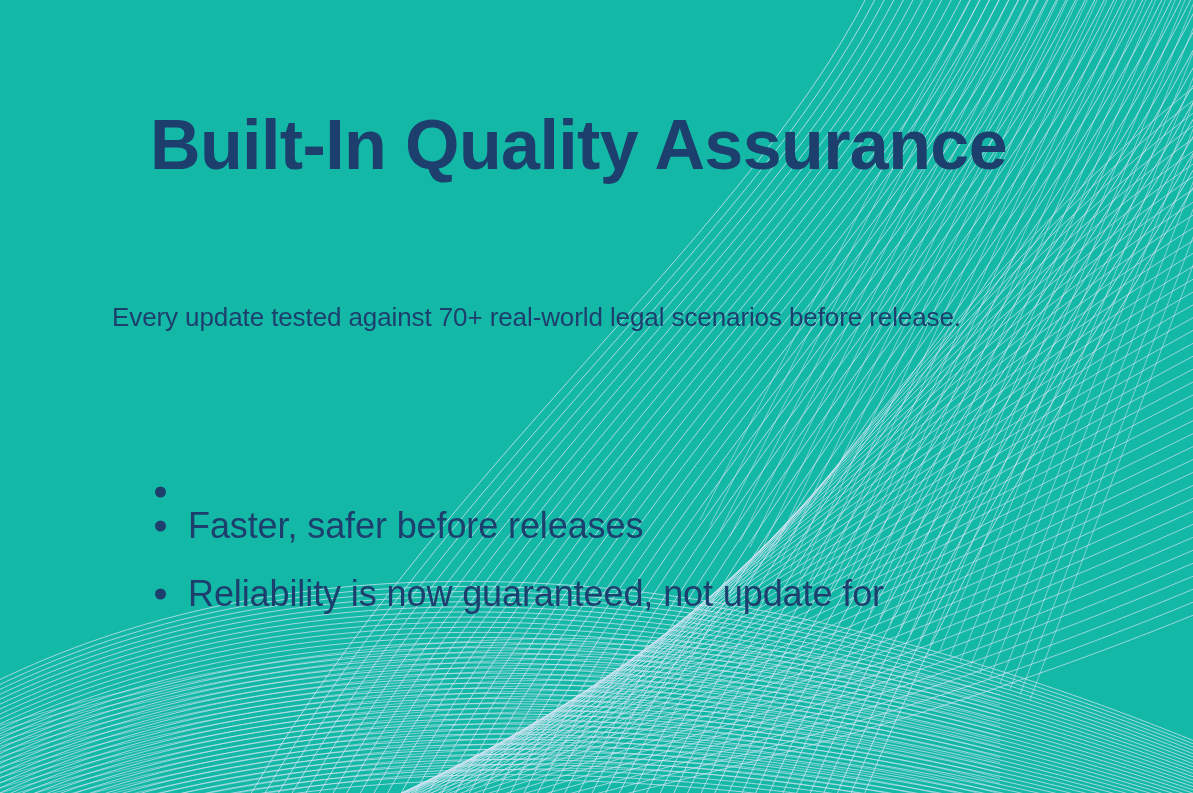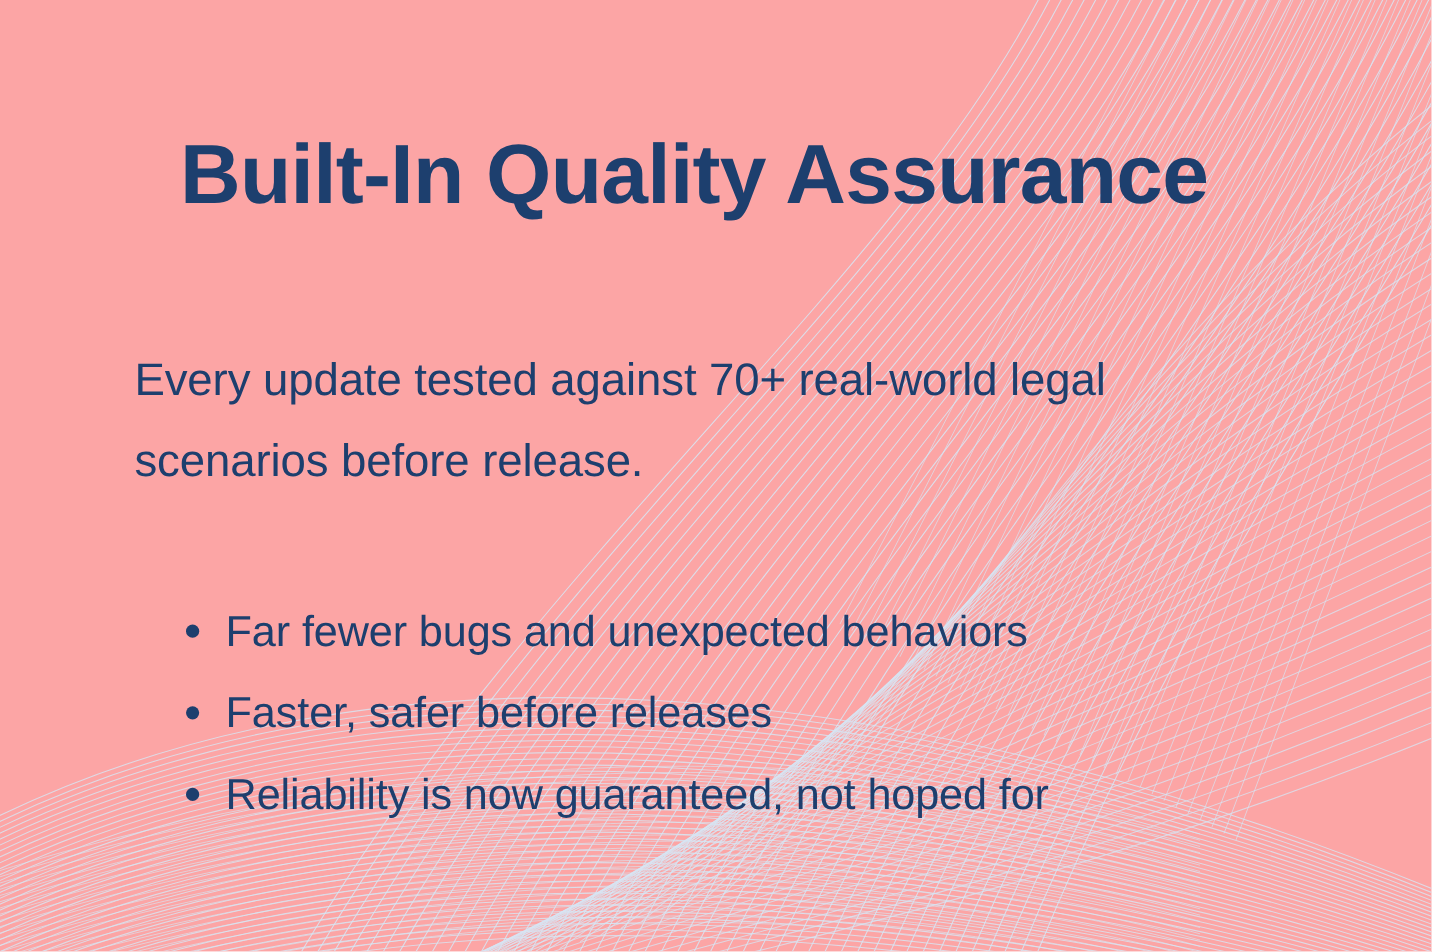--- a/index.html
+++ b/index.html
@@ -8,21 +8,21 @@
     background: #ffffff;
   }
   body {
     font-family: "Liberation Sans", sans-serif;
   }
 
   #slide {
     position: relative;
     width: 1193px;
     height: 793px;
-    background: #fca5a5;
+    background: #14b8a6;
     overflow: hidden;
   }
 
   
   #bg-pattern {
     position: absolute;
     inset: 0;
     width: 1193px;
     height: 793px;
     pointer-events: none;
@@ -49,21 +49,21 @@
     color: #1d3f6e;
     white-space: nowrap;
   }
 
   #slide-subtitle {
     position: absolute;
     left: 112px;
     top: 283px;
     width: 975px;
     margin: 0;
-    font-size: 38px;
+    font-size: 26px;
     line-height: 68px;
     font-weight: 400;
     letter-spacing: -0.1px;
     color: #1d3f6e;
   }
 
   #bullet-list {
     position: absolute;
     left: 155px;
     top: 492px;
@@ -298,26 +298,25 @@
 
   <div id="content">
 
     <h1 id="slide-title">Built-In Quality Assurance</h1>
 
     <p id="slide-subtitle">Every update tested against 70+ real-world legal scenarios before release.</p>
 
     <ul id="bullet-list">
       <li>
         <span class="bullet-dot"></span>
-        <span>Far fewer bugs and unexpected behaviors</span>
       </li>
       <li>
         <span class="bullet-dot"></span>
         <span>Faster, safer before releases</span>
       </li>
       <li>
         <span class="bullet-dot"></span>
-        <span>Reliability is now guaranteed, not hoped for</span>
+        <span>Reliability is now guaranteed, not update for</span>
       </li>
     </ul>
 
   </div>
 </div>
 
 </body></html>

